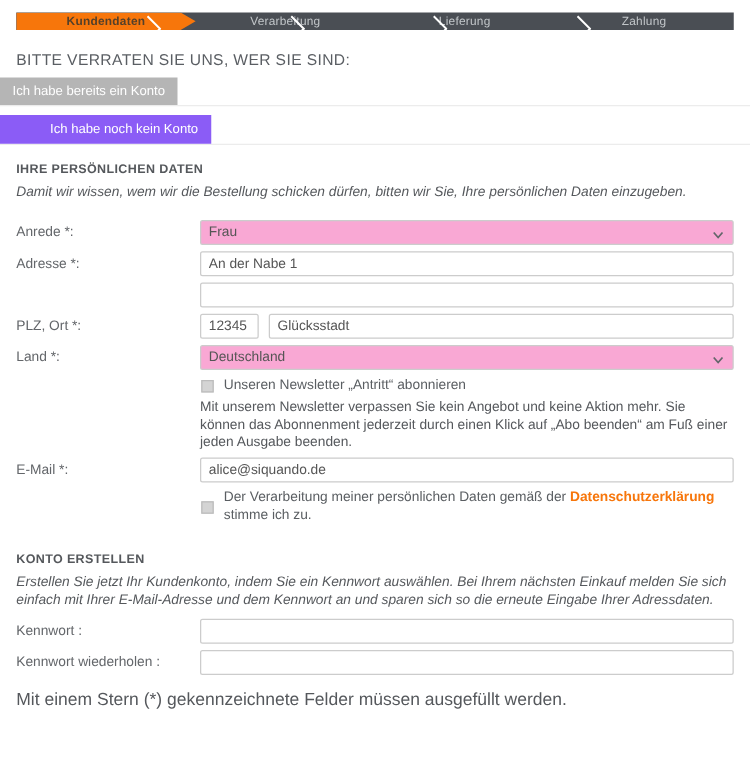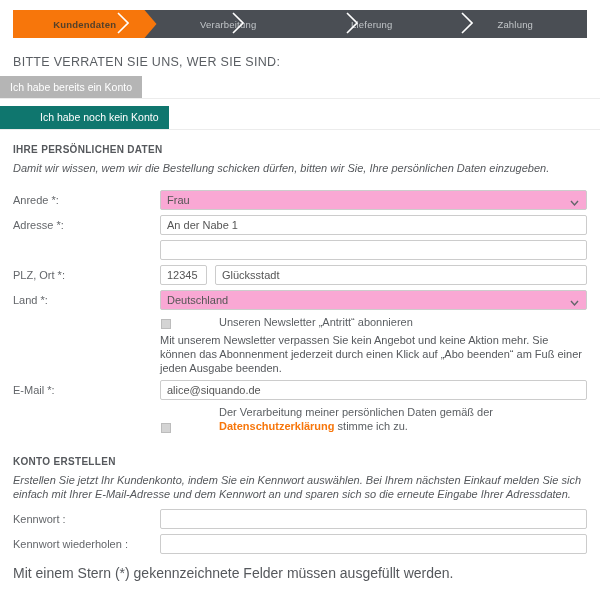--- a/index.html
+++ b/index.html
@@ -1,21 +1,21 @@
 <!DOCTYPE html>
 <html><head>
 <meta charset="utf-8">
 <style>
   * { margin:0; padding:0; box-sizing:border-box; }
   html,body { width:600px; height:616px; background:#ffffff; overflow:hidden;
     font-family:"Liberation Sans","DejaVu Sans",sans-serif; }
   .page { width:600px; height:616px; position:relative; }
 
   
-  .stepper { position:relative; margin:10px 13px 0; height:28px; background:#4a4e54;
+  .stepper { position:relative; margin:10px 13px 0; height:14px; background:#4a4e54;
     display:flex; }
   .step { flex:1; display:flex; align-items:center; justify-content:center;
     font-size:9.5px; color:#c2c6c9; letter-spacing:.2px; }
   .step.active { background:#f7760b; color:#54402a; font-weight:bold;
     clip-path:polygon(0 0, calc(100% - 12px) 0, 100% 50%, calc(100% - 12px) 100%, 0 100%); }
   .sep { position:absolute; top:2px; height:22px; width:12px; }
   .sep svg { display:block; }
 
   
   .intro-heading { margin:17px 13px 0; font-size:12.5px; font-weight:normal;
@@ -24,39 +24,39 @@
     color:#55585c; letter-spacing:.3px; line-height:13px; }
   .italic-note { margin:5px 13px 0; font-size:11px; font-style:italic; color:#55585c;
     line-height:14px; }
 
   
   .tab-row { margin-top:6px; border-bottom:1px solid #ececec; }
   .tab-row + .tab-row { margin-top:7px; }
   .tab { display:inline-block; min-width:114px; height:22px; line-height:22px;
     padding:0 10px; font-size:10.5px; color:#ffffff; cursor:pointer; }
   .tab.light { background:#b5b5b5; }
-  .tab.dark  { background:#0f766e; height:23px; line-height:23px;padding-left:40px; }
+  .tab.dark  { background:#8b5cf6; height:23px; line-height:23px;padding-left:40px; }
 
   
   .form { margin:15px 13px 0; }
   .form-row { display:flex; align-items:flex-start; margin-bottom:5px; }
   .form-label { width:147px; flex:0 0 147px; font-size:11px; color:#63666a;
     padding-top:4px; }
   .form-field { flex:1; display:flex; gap:8px; }
   .tbox { height:20px; border:1px solid #cccccc; border-radius:2px; background:#fff;
     font-size:11px; color:#555; padding:0 6px; width:100%;
     font-family:"Liberation Sans","DejaVu Sans",sans-serif; }
   .fake-select { position:relative; height:20px; border:1px solid #cccccc;
     border-radius:2px; background:#f9a8d4; font-size:11px; color:#555;
     padding:3px 22px 0 6px; width:100%; cursor:pointer; }
   .fake-select .chev { position:absolute; right:7px; top:6px; }
   .w-plz { width:47px; flex:0 0 47px; }
   .half { flex:1; }
 
-  .check-row { display:flex; align-items:flex-end; margin:0 0 0 147px;gap:40px; }
+  .check-row { display:flex; align-items:center; margin:0 0 0 147px; }
   .checkbox { width:10px; height:10px; background:#d4d4d4; border:1px solid #bcbcbc;
     margin:2px 8px 0 1px; flex:0 0 10px; cursor:pointer; }
   .check-label { font-size:11px; color:#5a5e62; line-height:14px; }
   .indent-note { margin:4px 0 5px 147px; font-size:11px; color:#55585c; line-height:14px; }
   .link-orange { color:#f7760b; font-weight:bold; cursor:pointer; }
   .mt4 { margin-top:5px; }
 
   
   .required-note { margin:11px 13px 0; font-size:14px; color:#55585c; }
 </style>

